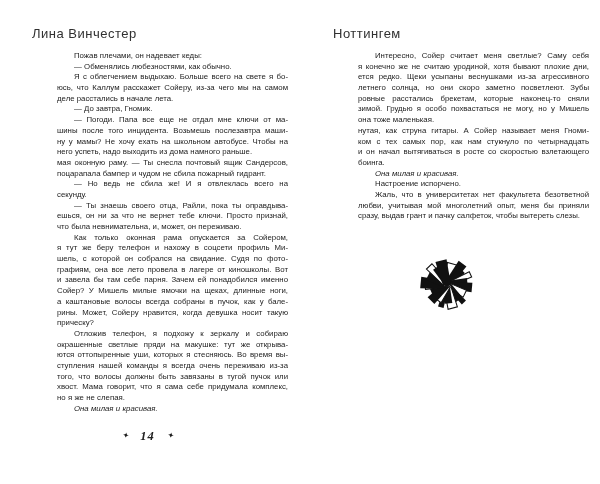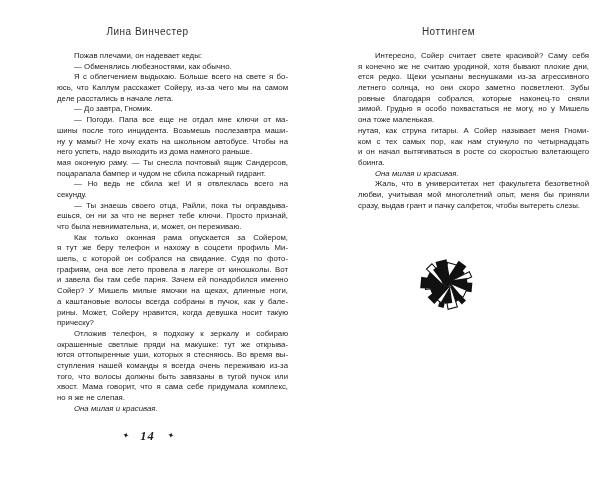--- a/index.html
+++ b/index.html
@@ -5,21 +5,21 @@
   html,body { margin:0; padding:0; background:#ffffff; }
   .spread {
     position:relative; width:600px; height:484px; background:#ffffff;
     font-family:"Liberation Sans", sans-serif; color:#222222; overflow:hidden;
   }
   .page { position:absolute; top:0; height:484px; width:231px; }
   .page-left  { left:32px; }
   .page-right { left:333px; }
   .running-head {
     position:absolute; top:26px; left:0; width:100%;
-    text-align:center; font-size:10px; color:#303030; letter-spacing:0.5px;
+    text-align:left; font-size:13px; color:#303030; letter-spacing:0.5px;
   }
   .textblock { position:absolute; top:51px; left:0; width:231px;margin-left:25px; }
   .line {
     font-size:7.8px; line-height:10.7px; height:10.7px;
     overflow:hidden; word-spacing:0.1px;
   }
   .just { text-align:justify; text-align-last:justify; }
   .ind  { text-indent:17px; }
   .ital { font-style:italic; }
   .footer {
@@ -77,32 +77,33 @@
         <div class="line ind ital">Она милая и красивая.</div>
       </div>
     <div class="footer">
       <span class="star">✦</span><span class="pagenum">14</span><span class="star">✦</span>
     </div>
   </div>
 
   <div class="page page-right">
     <div class="running-head">Ноттингем</div>
     <div class="textblock" id="right-lines">
-        <div class="line just ind">Интересно, Сойер считает свете красивой? Саму себя</div>
+        <div class="line just ind">Интересно, Сойер считает меня светлые? Саму себя</div>
         <div class="line just">я конечно же не считаю уродиной, хотя бывают плохие дни,</div>
         <div class="line just">ется редко. Щеки усыпаны веснушками из-за агрессивного</div>
         <div class="line just">летнего солнца, но они скоро заметно посветлеют. Зубы</div>
-        <div class="line just">ровные благодаря собрался, которые наконец-то сняли</div>
+        <div class="line just">ровные расстались брекетам, которые наконец-то сняли</div>
         <div class="line just">зимой. Грудью я особо похвастаться не могу, но у Мишель</div>
         <div class="line">она тоже маленькая.</div>
         <div class="line just">нутая, как струна гитары. А Сойер называет меня Гноми-</div>
         <div class="line just">ком с тех самых пор, как нам стукнуло по четырнадцать</div>
         <div class="line just">и он начал вытягиваться в росте со скоростью взлетающего</div>
         <div class="line">боинга.</div>
         <div class="line ind ital">Она милая и красивая.</div>
+        <div class="line ind">Настроение испорчено.</div>
         <div class="line just ind">Жаль, что в университетах нет факультета безответной</div>
         <div class="line just">любви, учитывая мой многолетний опыт, меня бы приняли</div>
         <div class="line">сразу, выдав грант и пачку салфеток, чтобы вытереть слезы.</div>
       </div>
     <div class="illustration-wrap">
       <svg id="pompom" viewBox="0 0 100 104" width="66" height="70" xmlns="http://www.w3.org/2000/svg">
         <circle cx="50" cy="52" r="5" fill="#111"></circle>
       <path d="M47 52 L53 52 L54.5 26 L45.8 26 Z" transform="rotate(-5 50 52)" fill="#111"></path>
           <path d="M44 52 L56 52 L59 19 L41.6 19 Z" transform="rotate(15.363636363636363 50 52)" fill="#fff" stroke="#111" stroke-width="1.6"></path>
           <path d="M45 52 L55 52 L57.5 12 L43 12 Z" transform="rotate(35.72727272727273 50 52)" fill="#111"></path>

